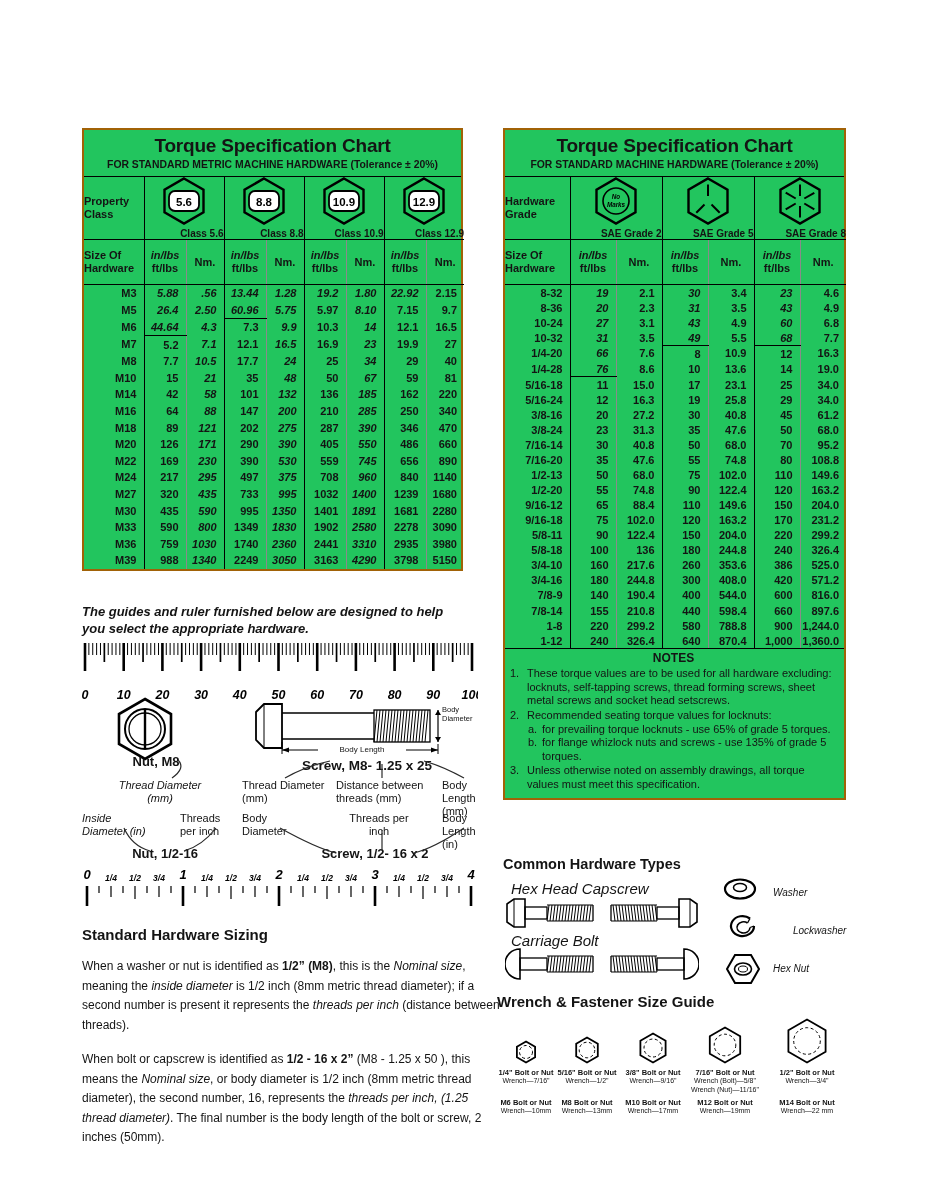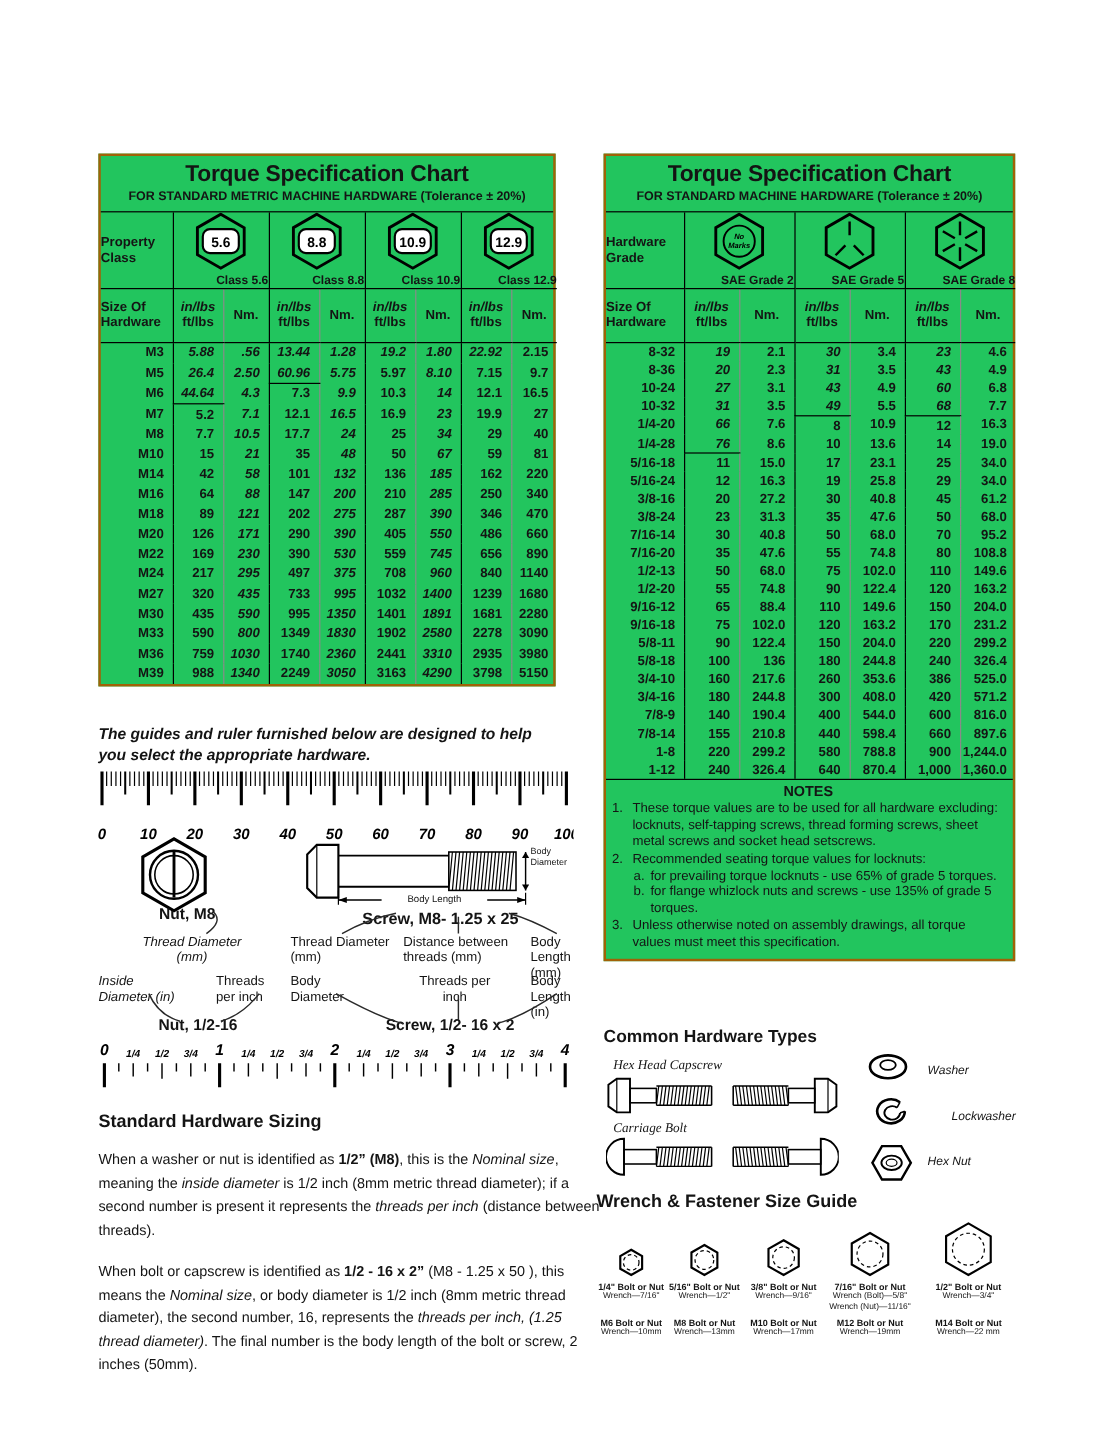--- a/index.html
+++ b/index.html
@@ -63,21 +63,21 @@
   
   .sizing{position:absolute;left:82px;top:926px;width:418px;}
   .sizing h3{font-size:15px;margin:0 0 13px;line-height:18px;}
   .sizing p{font-size:12px;line-height:19.5px;margin:0 0 15px;}
   .b{font-weight:bold;}
   .i{font-style:italic;}
 
   
   .common{position:absolute;left:503px;top:856px;width:352px;height:134px;}
   .common h3{font-size:14.5px;margin:0;line-height:17px;}
-  .ct-lbl{position:absolute;font-style:italic;font-size:11px;line-height:13px;font-family:Liberation Serif, serif;}
+  .ct-lbl{position:absolute;font-style:italic;font-size:15px;line-height:13px;}
   .ct-item-lbl{position:absolute;font-style:italic;font-size:10px;line-height:13px;}
   .abs{position:absolute;}
 
   
   .wrench{position:absolute;left:497px;top:993px;width:358px;}
   .wrench h3{font-size:15px;margin:0 0 4px;line-height:18px;}
   .wg-row{display:flex;align-items:flex-end;}
   .wg-col{text-align:center;}
   .wg-hexbox{display:flex;align-items:flex-end;justify-content:center;height:50px;}
   .wg-bolt{font-weight:bold;font-size:7.5px;line-height:9px;margin-top:3px;}

